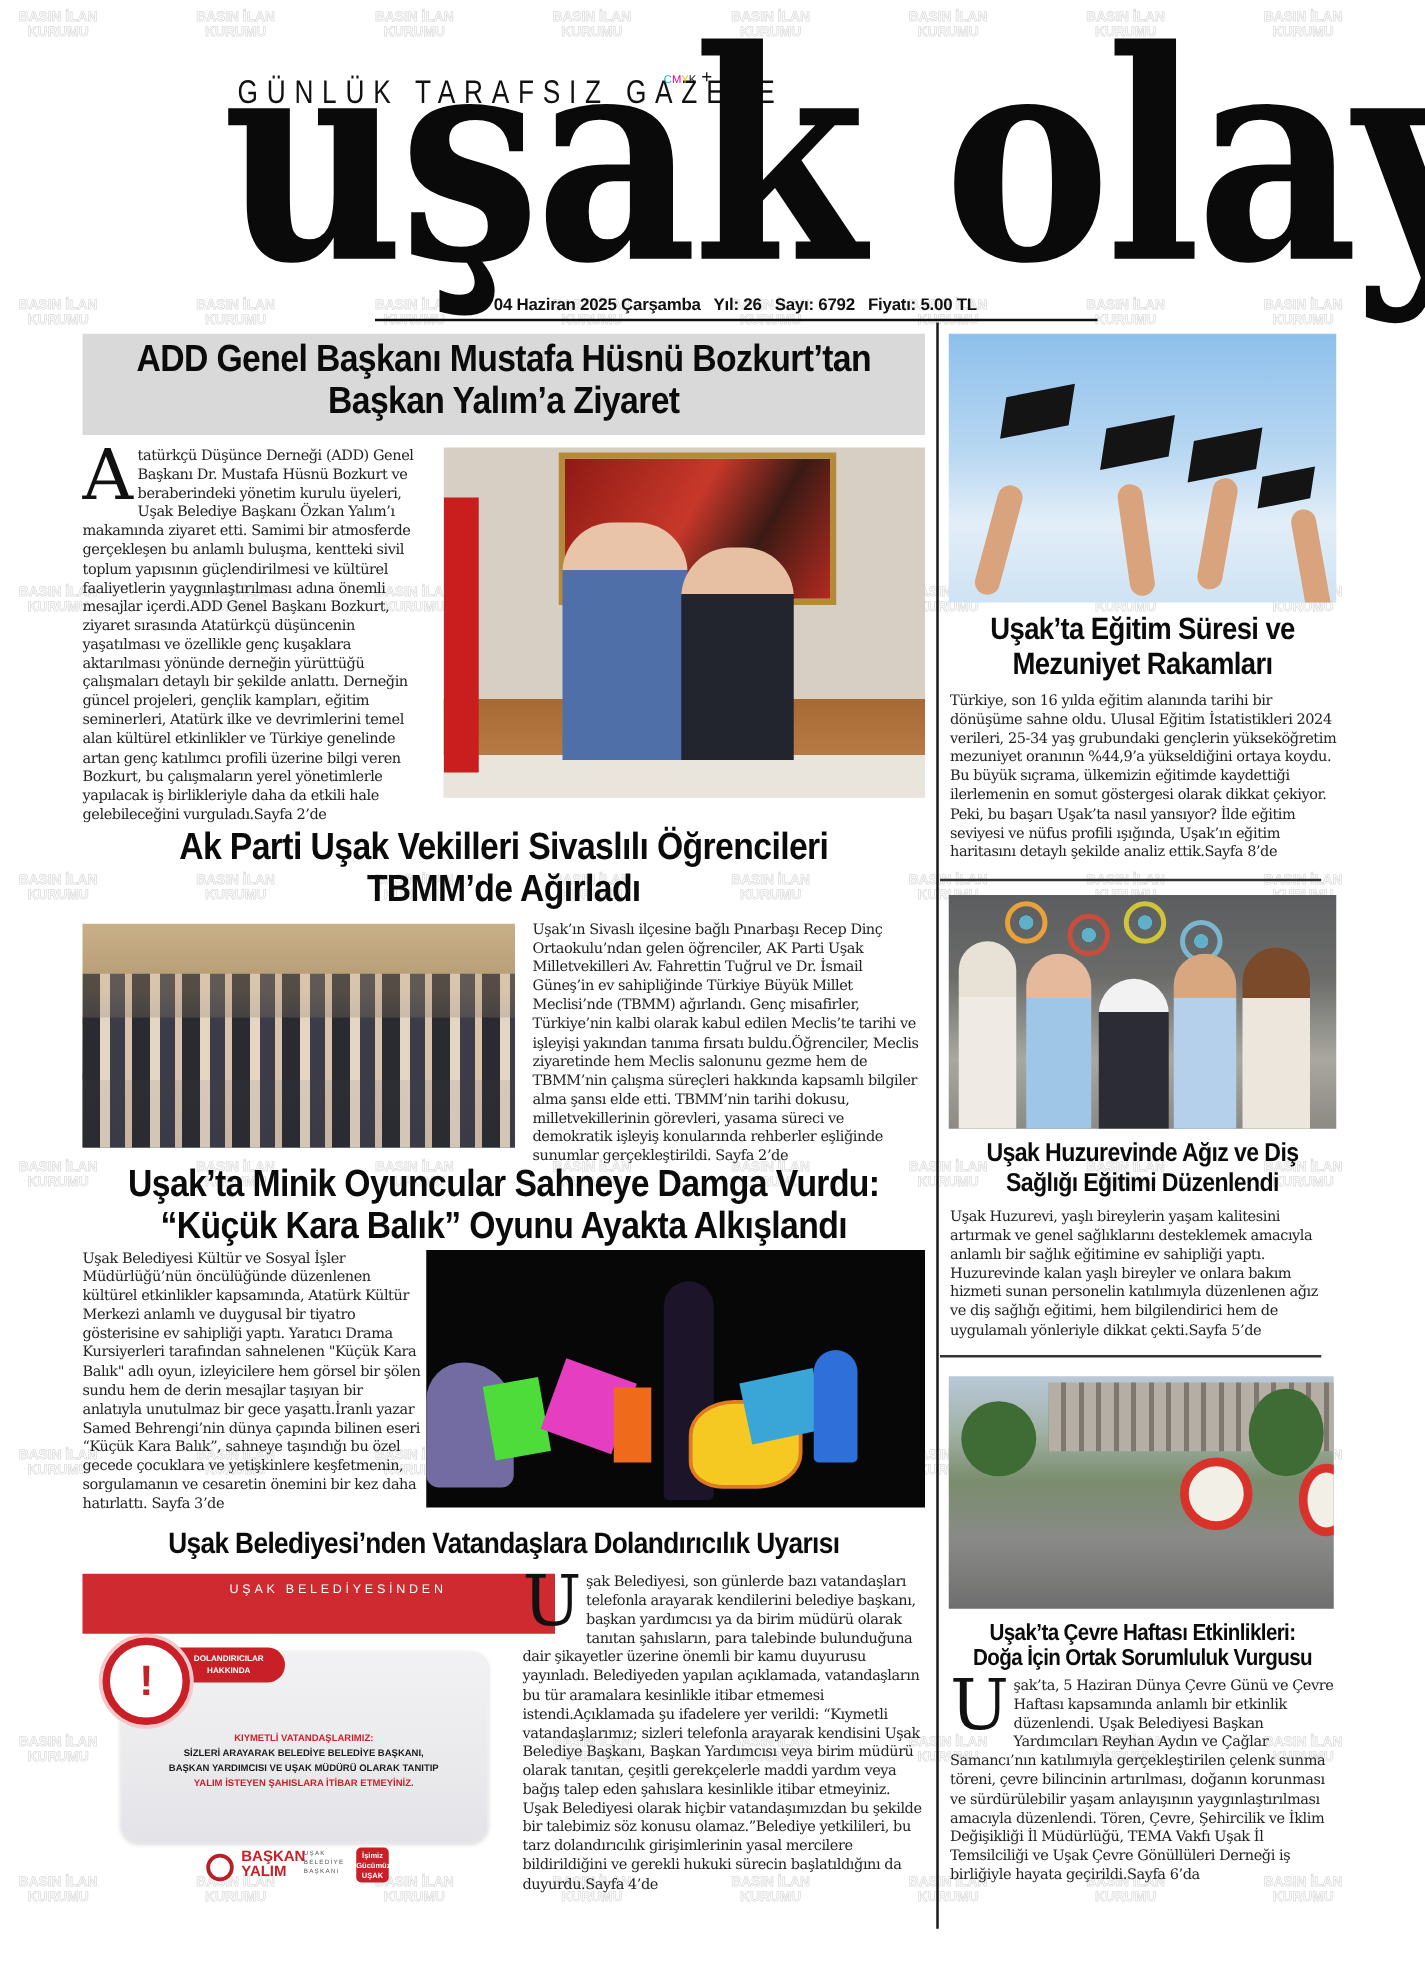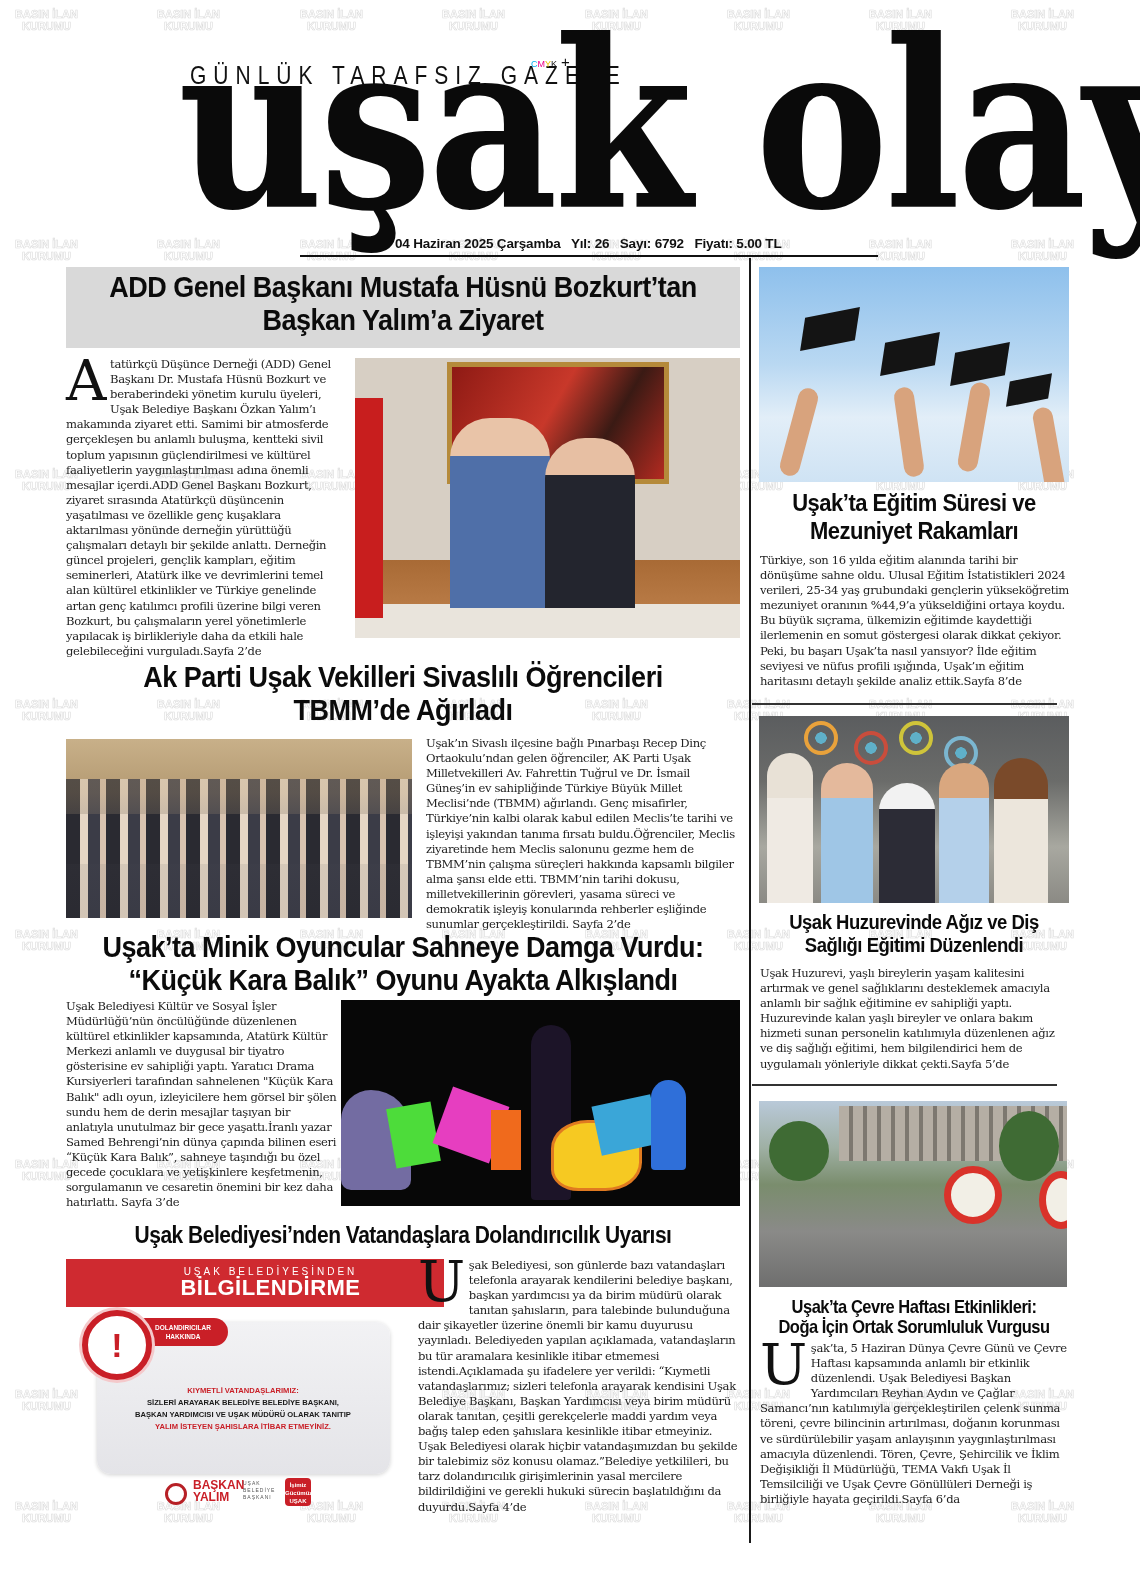--- a/index.html
+++ b/index.html
@@ -462,21 +462,20 @@
   <div class="fish" style="left:100px; top:95px; width:60px; height:60px; background:#e63ec0; transform:rotate(20deg);"></div>
   <div class="fish" style="left:150px; top:110px; width:30px; height:60px; background:#f06a1c;"></div>
   <div class="fish" style="left:210px; top:120px; width:85px; height:65px; background:#f6c922; border-radius:40% 30% 40% 30%; border:3px solid #e07a20;"></div>
   <div class="fish" style="left:255px; top:100px; width:60px; height:50px; background:#3aa6d8; transform:rotate(-12deg);"></div>
   <div class="fish" style="left:310px; top:80px; width:35px; height:90px; background:#2f6fd9; border-radius:18px 18px 4px 4px;"></div>
 </div>
 
 <div class="abs hl" style="left:66px; top:1222px; width:674px; font-size:21px;">Uşak Belediyesi’nden Vatandaşlara Dolandırıcılık Uyarısı</div>
 <div class="abs info-banner">
   <div class="sub">UŞAK BELEDİYESİNDEN</div>
-  <div class="main">BİLGİLENDİRME</div>
 </div>
 <div class="abs info-card"></div>
 <div class="abs info-pill">DOLANDIRICILAR HAKKINDA</div>
 <div class="abs info-alert">!</div>
 <div class="abs info-text">
   <div class="red">KIYMETLİ VATANDAŞLARIMIZ:</div>
   <div class="dark">SİZLERİ ARAYARAK BELEDİYE BELEDİYE BAŞKANI,</div>
   <div class="dark">BAŞKAN YARDIMCISI VE UŞAK MÜDÜRÜ OLARAK TANITIP</div>
   <div class="red">YALIM İSTEYEN ŞAHISLARA İTİBAR ETMEYİNİZ.</div>
 </div>

